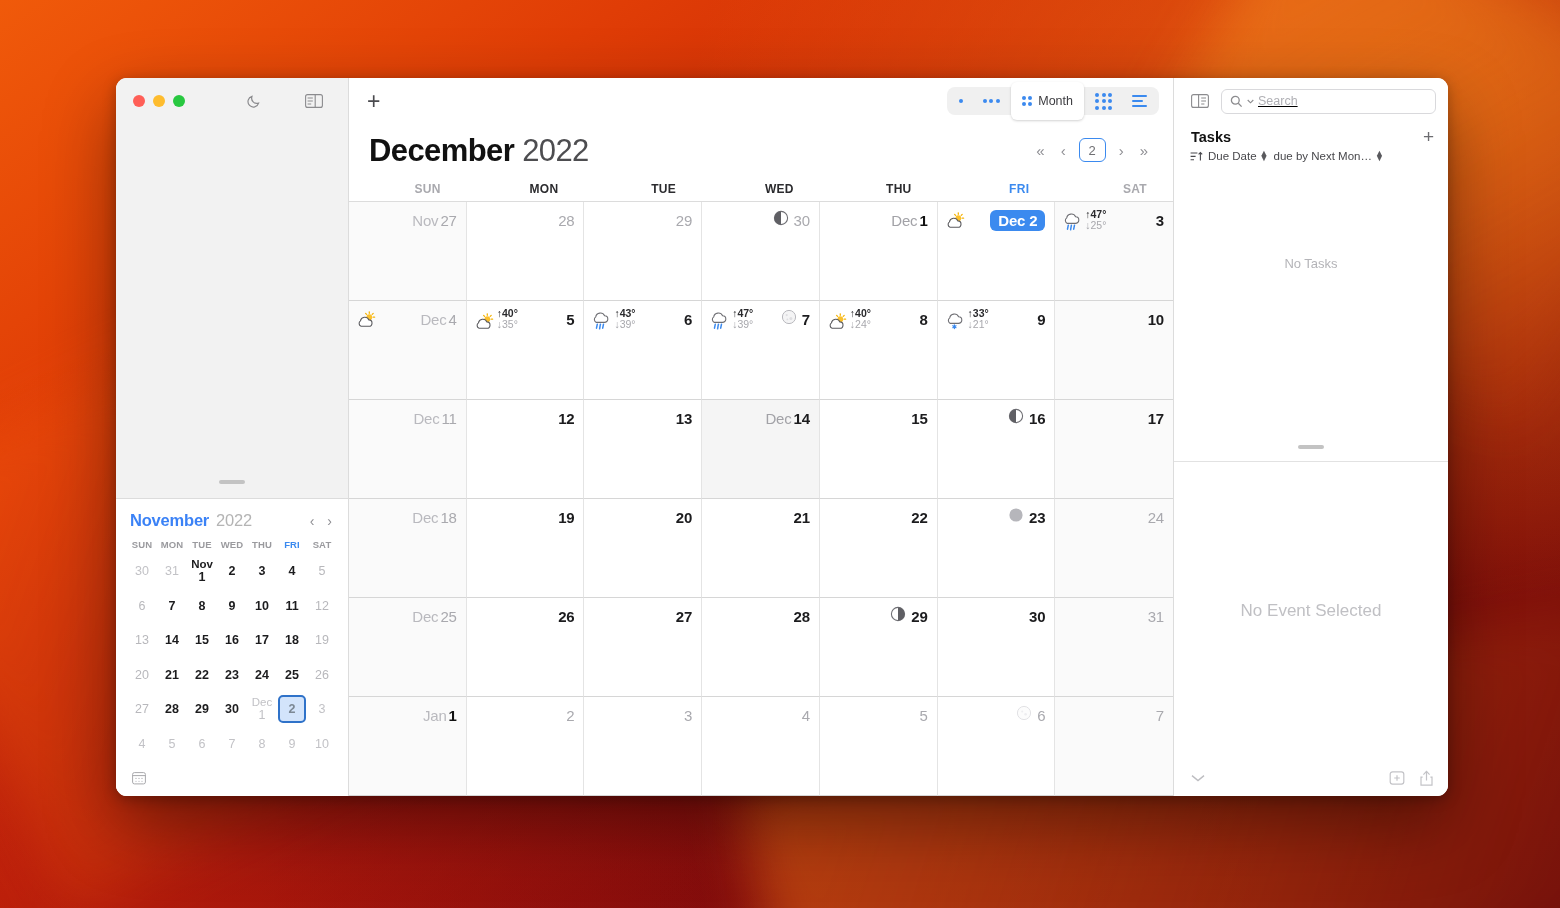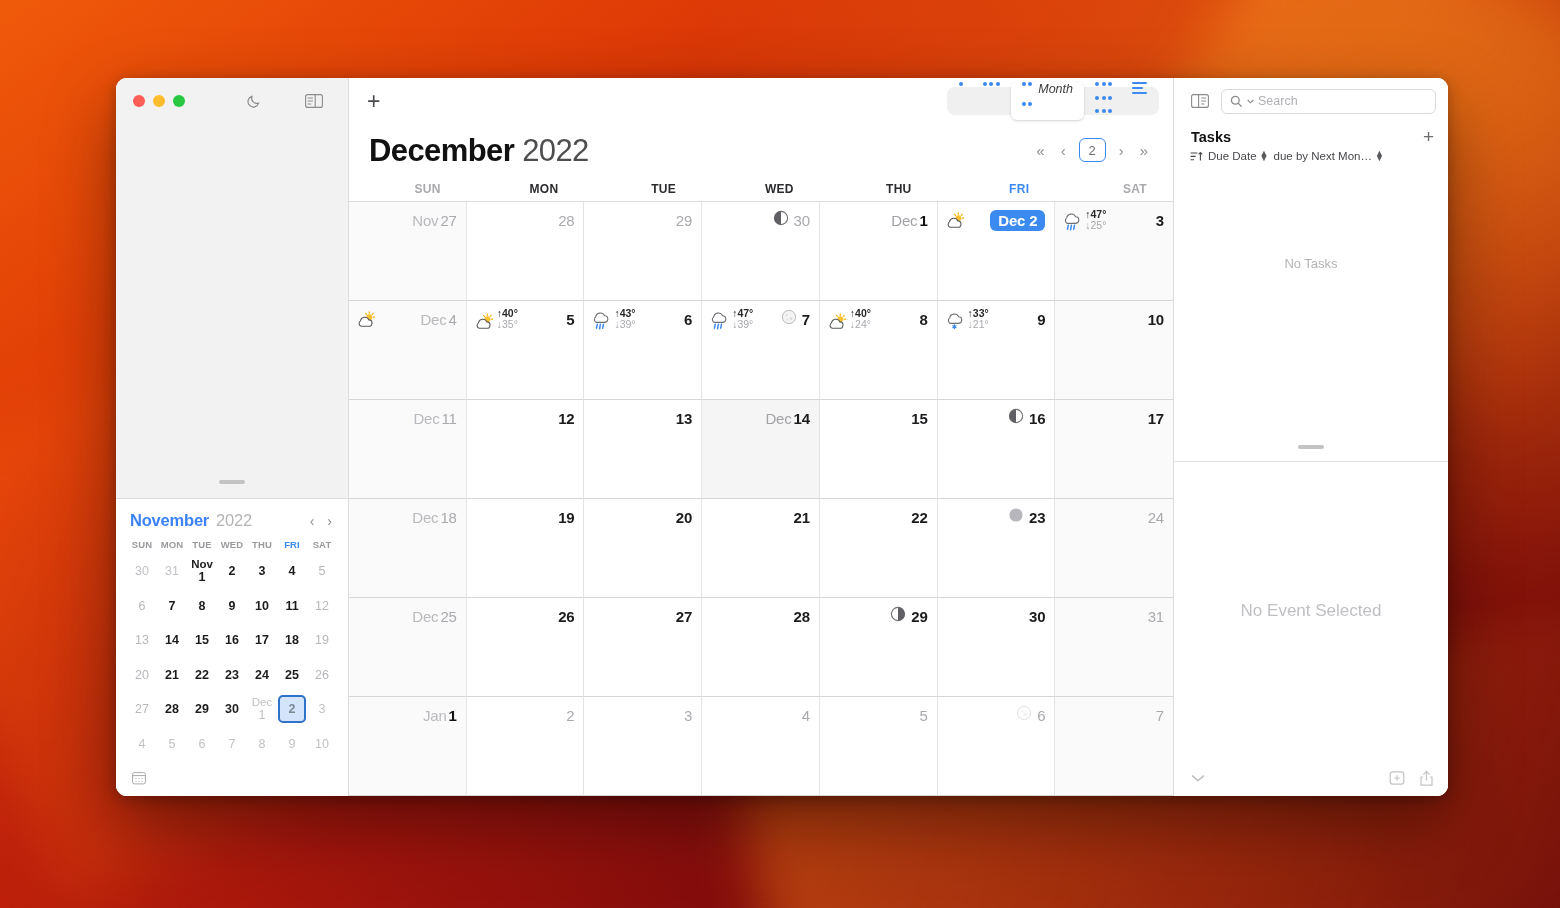--- a/index.html
+++ b/index.html
@@ -121,23 +121,23 @@
     padding: 0 14px 0 18px; gap: 10px;
   }
   .plus-btn { font-size: 23px; color: #4a4a4e; line-height: 1; font-weight: 300; }
   .seg-wrap { margin-left: auto; display: flex; align-items: center; gap: 6px; }
   .segmented {
     display: flex; align-items: center; gap: 2px;
     background: #f0f0f0; border-radius: 8px; padding: 3px;
     height: 28px;
   }
   .seg {
-    display: flex; justify-content: center; gap: 6px;
+    display: flex; align-items: center; justify-content: center; gap: 6px;
     height: 38px; padding: 0 9px; border-radius: 6px;
-    font-size: 12.5px; color: #3c3c40; font-weight: 500; font-style: italic;
+    font-size: 12.5px; color: #3c3c40; font-weight: 500;
   }
   .seg.active { background: #fff; box-shadow: 0 1px 2.5px rgba(0,0,0,0.18); padding: 0 11px; }
   .dots1 { display: flex; }
   .dots1 i { width: 4px; height: 4px; border-radius: 50%; background: #3b8aef; display: block; }
   .dots3 { display: flex; gap: 2.5px; }
   .dots3 i { width: 4px; height: 4px; border-radius: 50%; background: #3b8aef; display: block; }
   .grid2 { display: grid; grid-template-columns: repeat(2,4px); gap: 2.5px; }
   .grid2 i { width: 4px; height: 4px; border-radius: 50%; background: #3b8aef; }
   .grid3 { display: grid; grid-template-columns: repeat(3,4px); gap: 2.5px; }
   .grid3 i { width: 4px; height: 4px; border-radius: 50%; background: #3b8aef; }
@@ -219,21 +219,21 @@
     border-left: 1px solid #dcdcdc;
     display: flex; flex-direction: column; background: #fff;
   }
   .rs-toolbar {
     height: 46px; display: flex; align-items: center; gap: 12px;
     padding: 0 12px 0 17px;
   }
   .search-box {
     flex: 1; height: 25px; border-radius: 6px;
     border: 1px solid #d9d9dc; background: #fff;
-    display: flex; align-items: center; gap: 4px; padding: 0 8px;
+    display: flex; align-items: center; gap: 4px; padding: 0 8px; text-decoration: underline;
   }
   .search-ph { font-size: 12.5px; color: #b0b0b5; }
   .tasks-head {
     padding: 3px 14px 0 17px;
     display: flex; align-items: center;
   }
   .tasks-title { font-size: 14.5px; font-weight: 700; color: #111; }
   .tasks-plus { margin-left: auto; font-size: 19px; color: #6c6c70; font-weight: 300; line-height: 1; }
   .sort-row {
     display: flex; align-items: center; gap: 5px;

